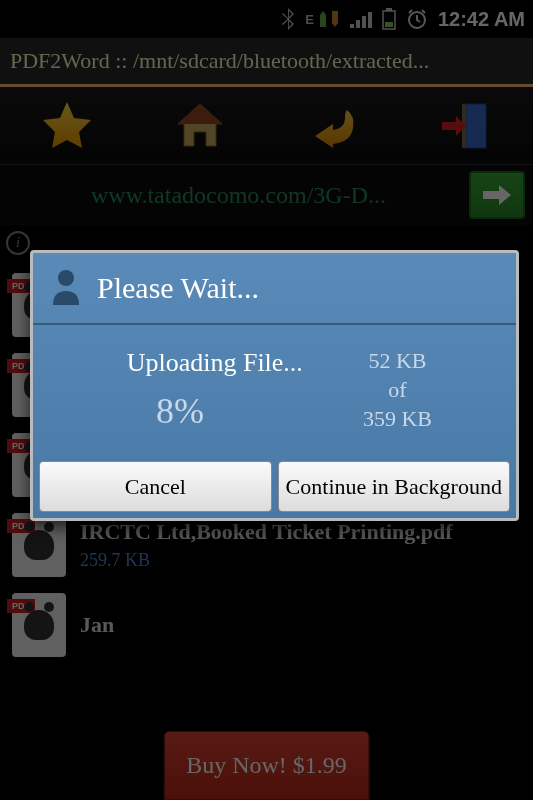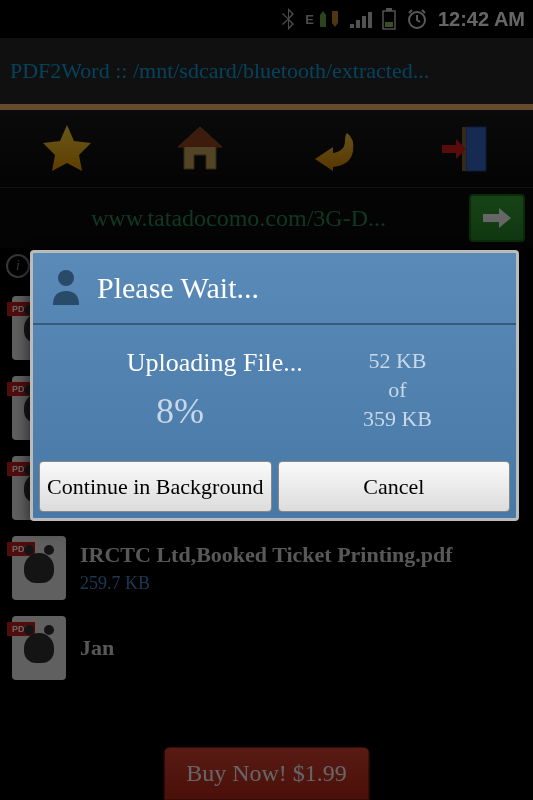--- a/index.html
+++ b/index.html
@@ -18,27 +18,27 @@
     justify-content: flex-end;
     align-items: center;
     padding: 0 8px;
     gap: 10px;
     color: #ccc;
   }
   .status-icon { display: inline-flex; align-items: center; }
   .status-time { color: #fff; font-size: 20px; font-family: Arial, sans-serif; font-weight: bold; }
   .title-bar {
     background: #2a2a2a;
-    color: #0ea5e9;
+    color: #fef9c3;
     font-size: 22px;
-    padding: 20px 10px;
+    padding: 10px 10px;
     white-space: nowrap;
     overflow: hidden;
     text-overflow: ellipsis;
-    border-bottom: 6px solid #fdba74;
+    border-bottom: 3px solid #fdba74;
   }
   .toolbar {
     height: 78px;
     background: linear-gradient(#1a1a1a, #0a0a0a);
     display: flex;
     justify-content: space-around;
     align-items: center;
     border-bottom: 1px solid #333;
   }
   .toolbar-btn { width: 64px; height: 64px; display: flex; align-items: center; justify-content: center; }
@@ -126,21 +126,21 @@
   .file-info { flex: 1; }
   .file-name { color: #ddd; font-size: 22px; line-height: 1.2; font-weight: bold; }
   .file-size { color: #4a8ac8; font-size: 18px; margin-top: 4px; }
   .buy-btn {
     position: absolute;
     bottom: 0;
     left: 50%;
     transform: translateX(-50%);
     background: linear-gradient(#dd4433, #bb2818);
     color: #fff;
-    padding: 12px 22px;
+    padding: 20px 22px;
     border-radius: 6px 6px 0 0;
     font-size: 24px;
     border: 1px solid #882010;
     font-family: Liberation Serif, serif;
   }
   .overlay {
     position: absolute;
     inset: 0;
     background: rgba(0,0,0,0.6);
     z-index: 10;
@@ -341,16 +341,16 @@
       <div class="uploading-text">Uploading File...</div>
       <div class="percent-text">8%</div>
     </div>
     <div class="dialog-right">
       <div class="kb-text">52 KB</div>
       <div class="kb-text">of</div>
       <div class="kb-text">359 KB</div>
     </div>
   </div>
   <div class="dialog-buttons">
+    <div class="dialog-btn">Cancel</div>
     <div class="dialog-btn">Continue in Background</div>
-    <div class="dialog-btn">Cancel</div>
   </div>
 </div>
 
 </body></html>

